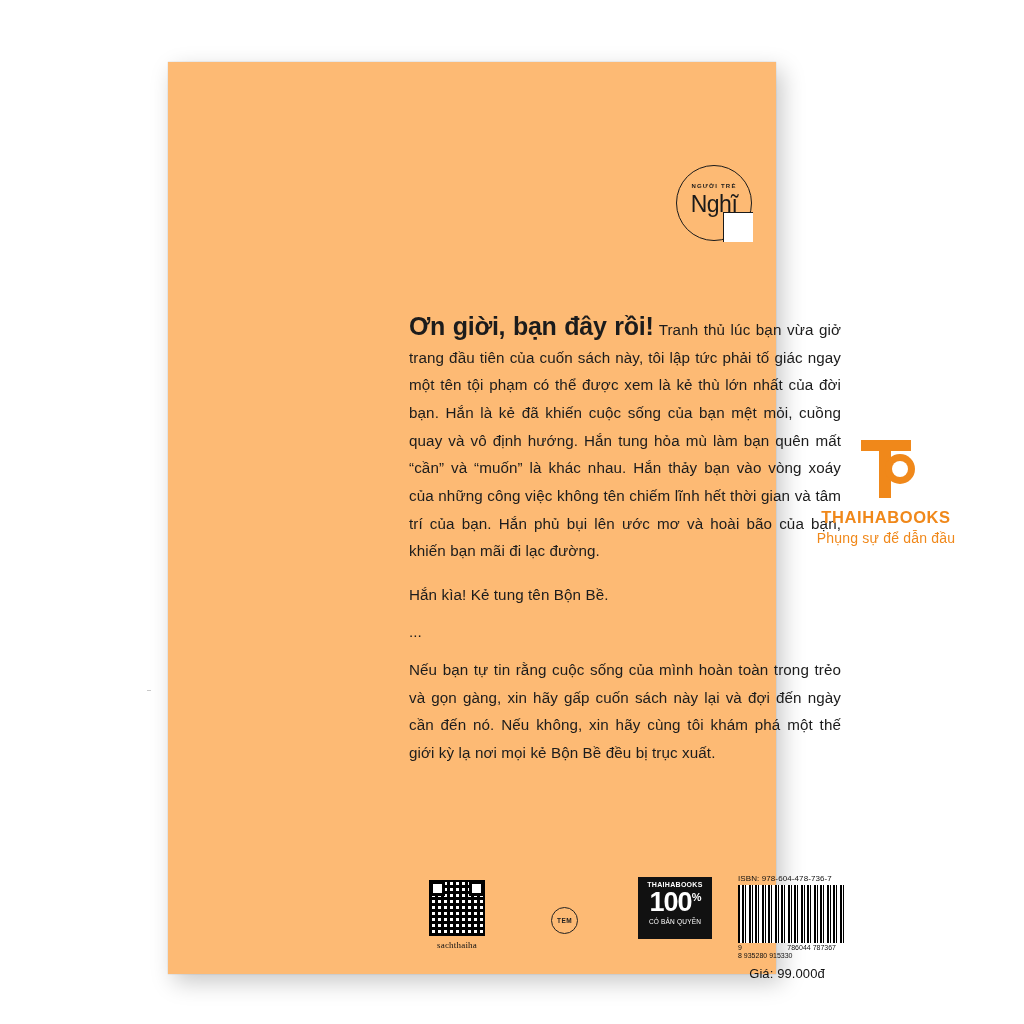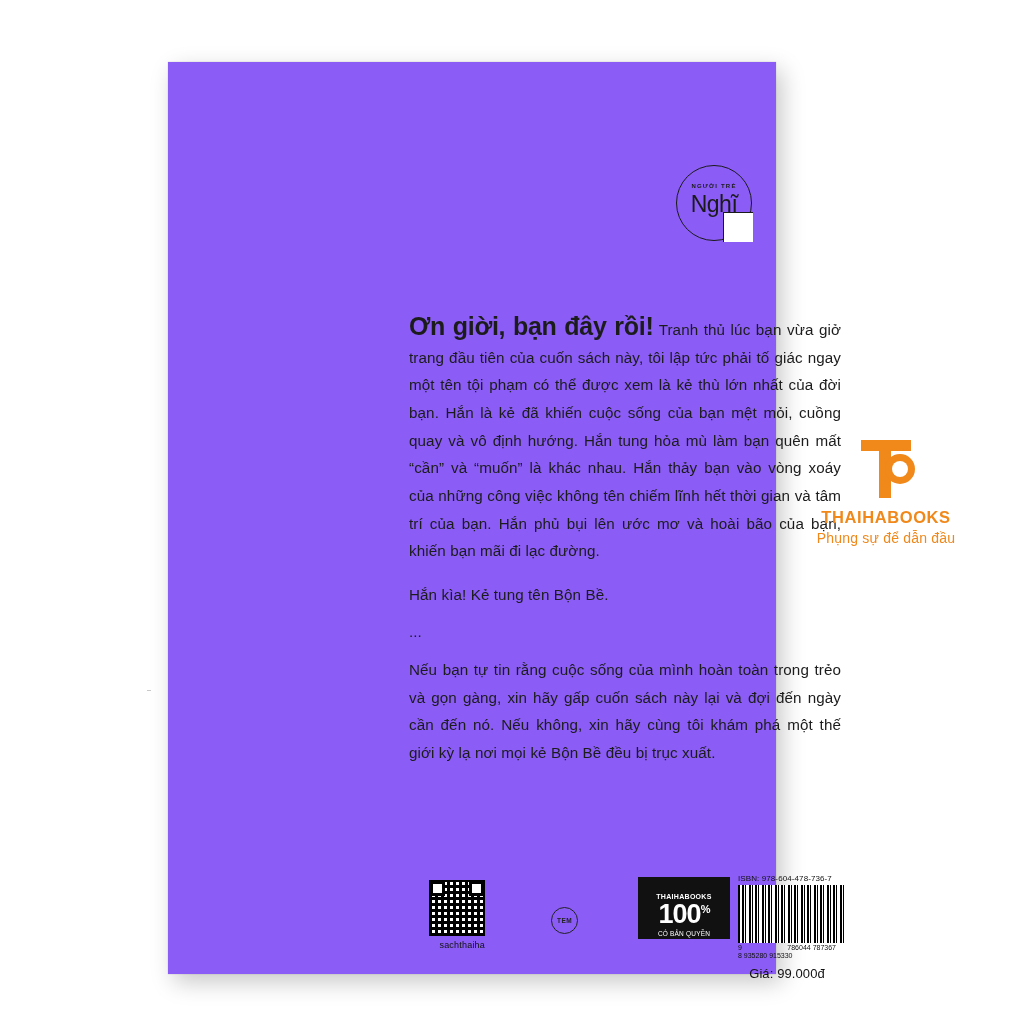--- a/index.html
+++ b/index.html
@@ -15,21 +15,21 @@
     position: relative;
   }
 
   
   #cover {
     position: absolute;
     left: 168px;
     top: 62px;
     width: 608px;
     height: 912px;
-    background: #8b5cf6;
+    background: #fdba74;
     box-shadow: 6px 8px 22px rgba(0,0,0,0.22), 0 0 1px rgba(0,0,0,0.25);
   }
 
   
   #seal {
     position: absolute;
     left: 508px;
     top: 103px;
     width: 76px;
     height: 76px;
@@ -168,21 +168,22 @@
     margin-top: 3px;
     letter-spacing: 0.2px;
   }
 
   
   #qr {
     position: absolute;
     left: 261px;
     top: 818px;
     width: 56px;
-    text-align: right;
+    text-align: center;
+    font-family: Liberation Serif, serif;
   }
   #qr .code {
     width: 56px;
     height: 56px;
     background-color: #ffffff;
     background-image:
       repeating-linear-gradient(90deg, #000 0 3px, transparent 3px 6px),
       repeating-linear-gradient(0deg, #000 0 3px, transparent 3px 6px);
     background-blend-mode: multiply;
     position: relative;
@@ -220,26 +221,26 @@
     letter-spacing: 0.4px;
     display: flex;
     align-items: center;
     justify-content: center;
   }
 
   #copyright {
     position: absolute;
     left: 470px;
     top: 815px;
-    width: 92px;
+    width: 74px;
     height: 62px;
     background: #111;
     color: #fff;
     text-align: center;
-    padding-top: 16px;
+    padding-top: 4px;
     box-sizing: border-box;
   }
   #copyright .brand {
     font-size: 7px;
     font-weight: bold;
     letter-spacing: 0.3px;
   }
   #copyright .pct {
     font-size: 27px;
     font-weight: 800;

